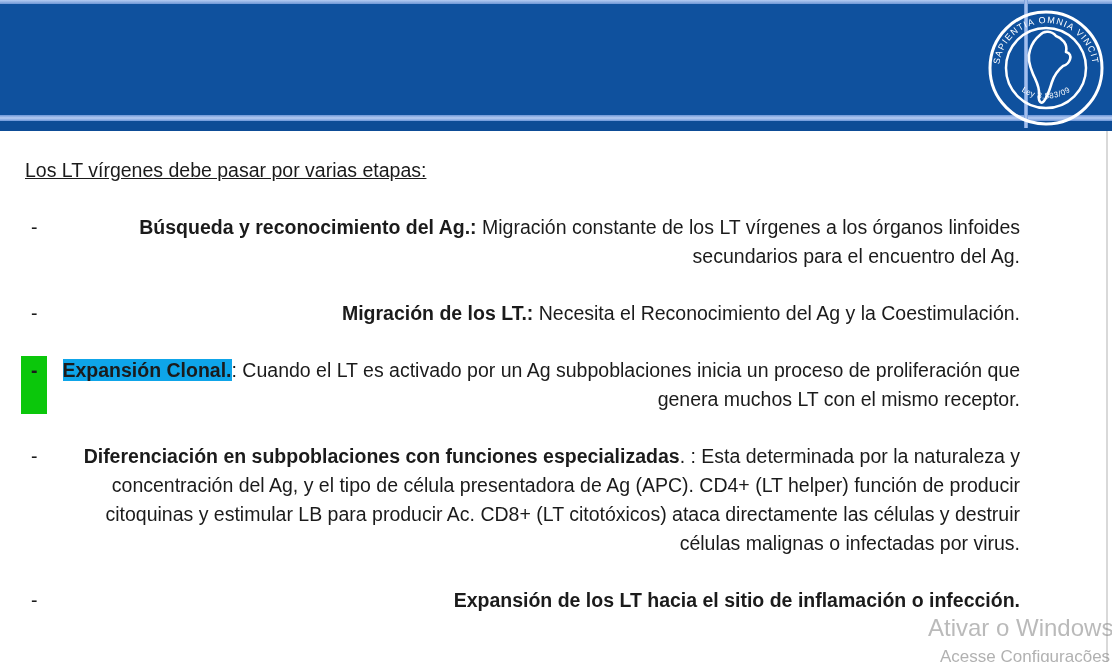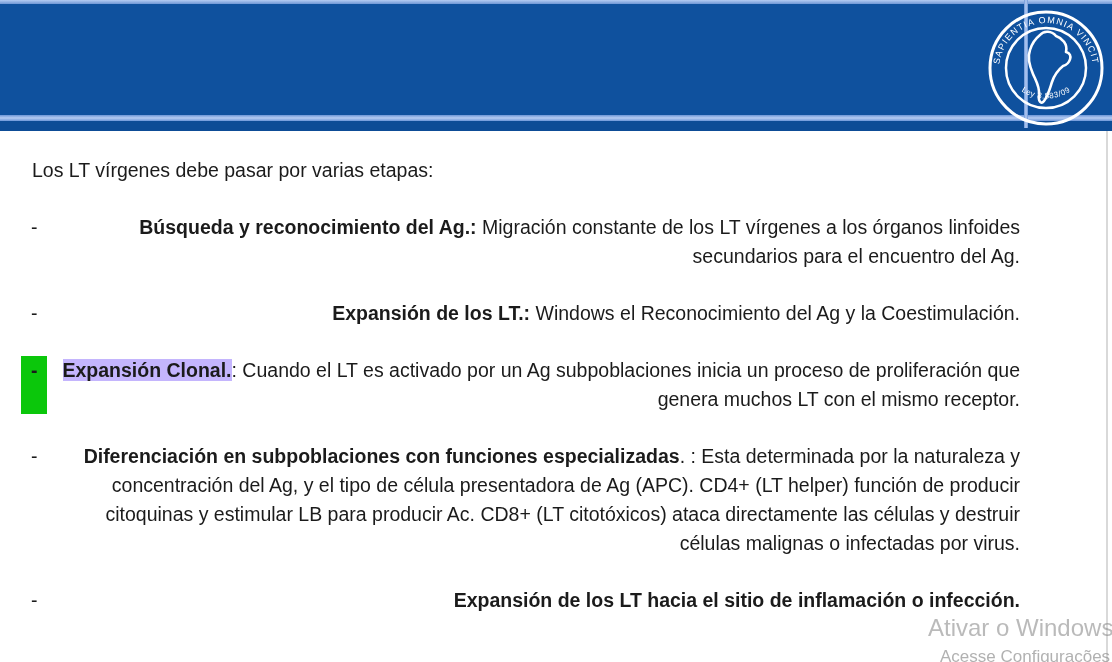--- a/index.html
+++ b/index.html
@@ -17,28 +17,28 @@
   .header-vline { position:absolute; left:1024px; top:0; width:4px; height:128px;
       background:linear-gradient(to right,#6c96d8,#b6ccf2 50%,#6c96d8); }
 
   .logo { position:absolute; right:6px; top:8px; width:120px; height:120px; }
   .logo svg { width:120px; height:120px; display:block; }
   .logo text { font-family:"Liberation Sans", sans-serif; fill:#ffffff; }
 
   
   .content { position:absolute; left:0; top:131px; width:1112px; padding:25px 92px 0 24px;
       font-size:19.5px; line-height:29px; }
-  .intro { margin:0 0 28px 8px; }
+  .intro { margin:0 0 28px 1px;text-decoration:underline; }
   .bullet { display:flex; margin:0 0 28px 0; }
   .bullet:last-child { margin-bottom:0; }
   .marker { flex:0 0 26px; text-indent:7px; }
   .btext { flex:1;text-align:right; }
   .lead { font-weight:700; }
   .marker.hl { background:#0bc70b; margin-left:-3px; padding-left:3px; font-weight:700; }
-  .lead.hl { background:#c4b5fd; }
+  .lead.hl { background:#0ea5e9; }
 
   .edge-line { position:absolute; left:1106px; top:131px; width:2px; height:531px; background:#d9d9d9; }
 
   
   .university { position:absolute; left:737px; top:620px; font-size:22px; font-weight:700;
       color:#1c55a8; letter-spacing:0.3px; white-space:nowrap; z-index:3; }
   .wm1 { position:absolute; left:928px; top:614px; font-size:24px; color:rgba(130,130,130,0.55);
       white-space:nowrap; z-index:2; }
   .wm2 { position:absolute; left:940px; top:647px; font-size:17px; color:rgba(135,135,135,0.65);
       white-space:nowrap; z-index:2; }
@@ -80,21 +80,21 @@
   <div class="content">
     <p class="intro">Los LT vírgenes debe pasar por varias etapas:</p>
 
     <div class="bullet">
       <span class="marker">-</span>
       <span class="btext"><span class="lead">Búsqueda y reconocimiento del Ag.:</span><span class="rest"> Migración constante de los LT vírgenes a los órganos linfoides secundarios para el encuentro del Ag.</span></span>
     </div>
 
     <div class="bullet">
       <span class="marker">-</span>
-      <span class="btext"><span class="lead">Expansión de los LT.:</span><span class="rest"> Windows el Reconocimiento del Ag y la Coestimulación.</span></span>
+      <span class="btext"><span class="lead">Migración de los LT.:</span><span class="rest"> Necesita el Reconocimiento del Ag y la Coestimulación.</span></span>
     </div>
 
     <div class="bullet">
       <span class="marker hl">-</span>
       <span class="btext"><span class="lead hl">Expansión Clonal.</span><span class="rest">: Cuando el LT es activado por un Ag subpoblaciones inicia un proceso de proliferación que genera muchos LT con el mismo receptor.</span></span>
     </div>
 
     <div class="bullet">
       <span class="marker">-</span>
       <span class="btext"><span class="lead">Diferenciación en subpoblaciones con funciones especializadas</span><span class="rest">. : Esta determinada por la naturaleza y concentración del Ag, y el tipo de célula presentadora de Ag (APC). CD4+ (LT helper) función de producir citoquinas y estimular LB para producir Ac. CD8+ (LT citotóxicos) ataca directamente las células y destruir células malignas o infectadas por virus.</span></span>

